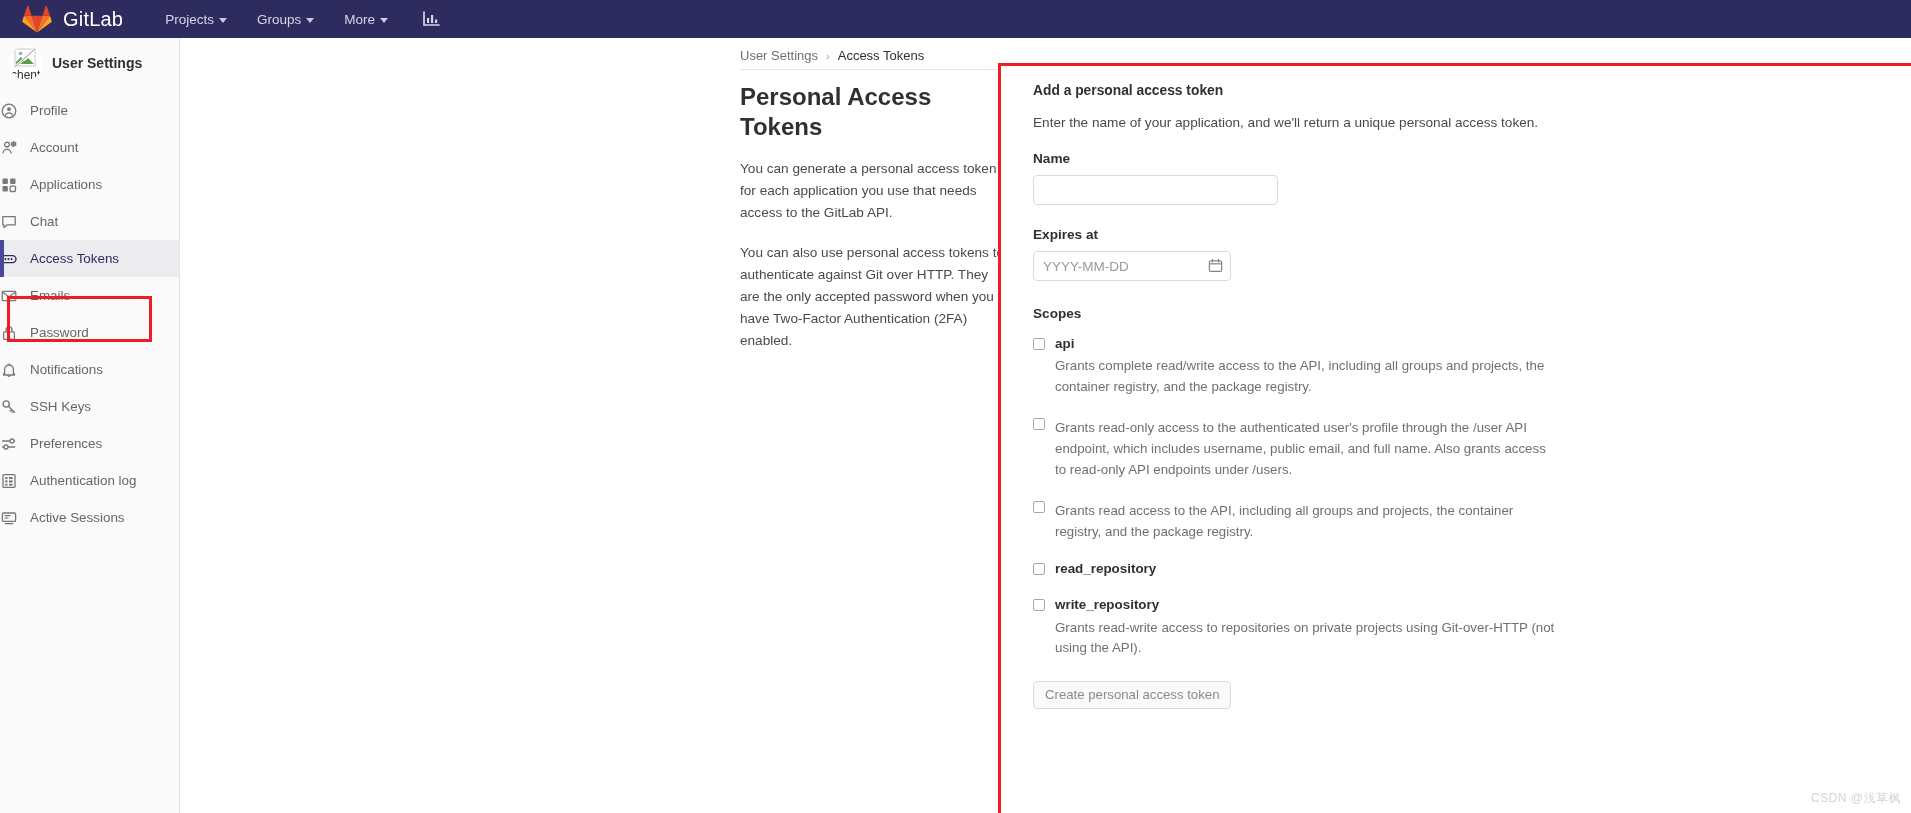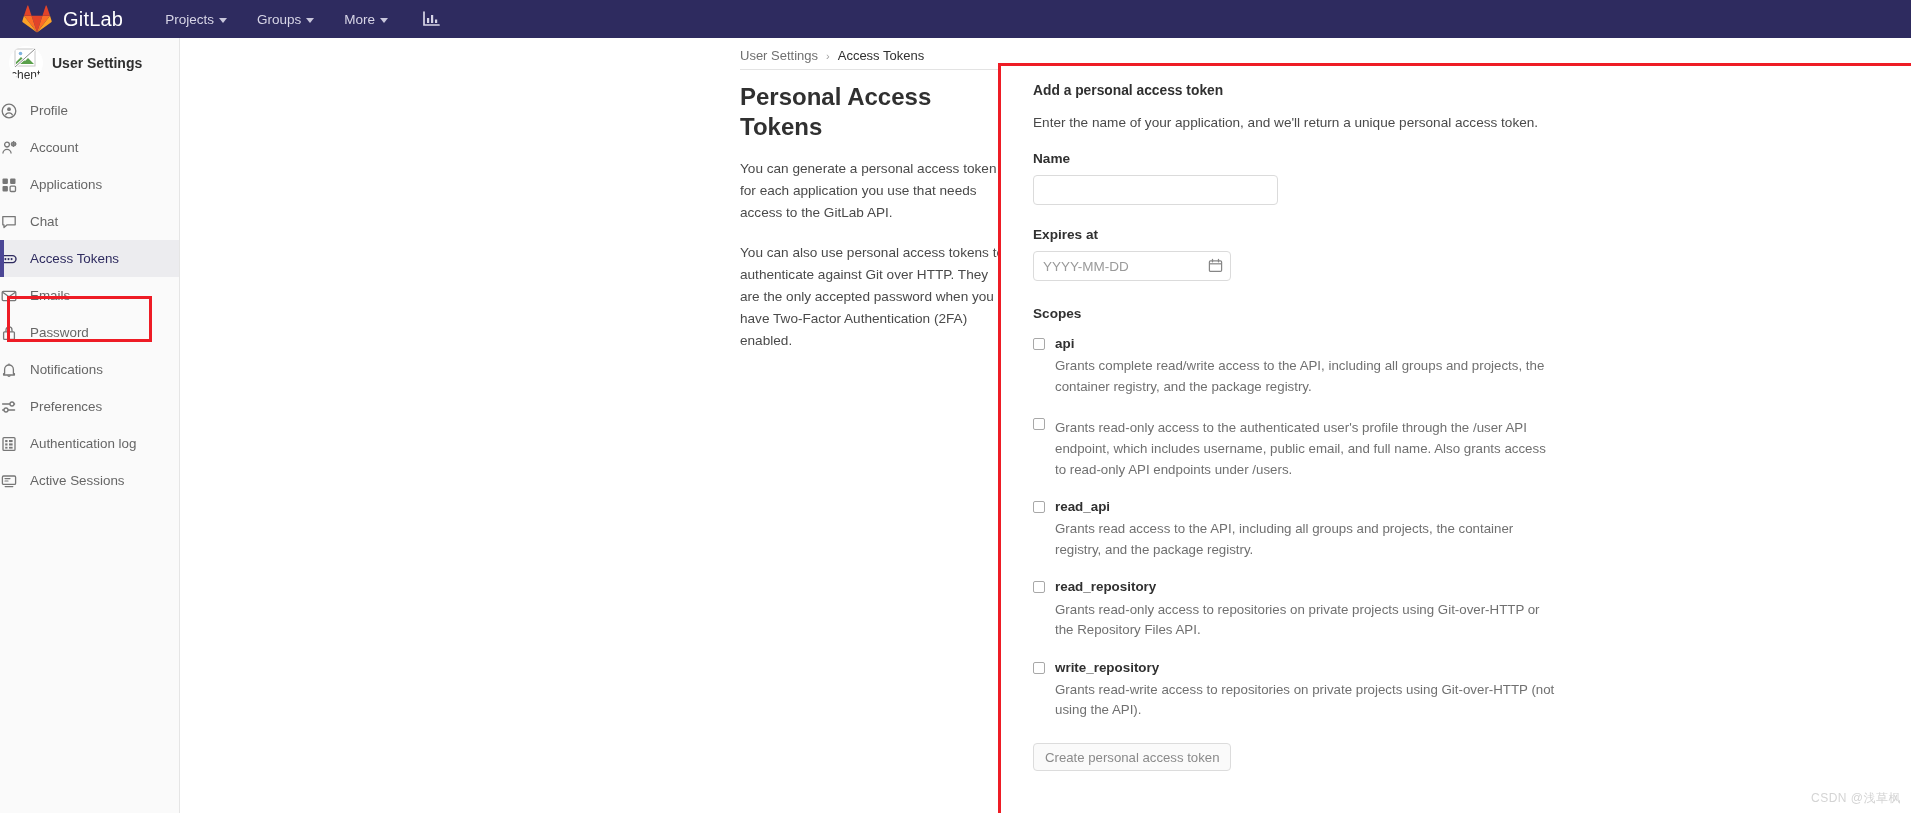--- a/index.html
+++ b/index.html
@@ -271,20 +271,29 @@
         <span class="ico">
           <svg width="16" height="16" viewBox="0 0 16 16">
               <path d="M3.6 11.6V7.4a4.4 4.4 0 018.8 0v4.2h1V13H2.6v-1.4z" fill="none" stroke="#777" stroke-width="1.3" stroke-linejoin="round"></path>
               <path d="M6.6 13.4a1.5 1.5 0 002.8 0" fill="none" stroke="#777" stroke-width="1.2"></path>
               <path d="M8 3V1.6" stroke="#777" stroke-width="1.2"></path>
             </svg>
         </span>
         <span class="lbl">Notifications</span>
       </div>
 
+      <div class="sb-item">
+        <span class="ico">
+          <svg width="16" height="16" viewBox="0 0 16 16">
+              <circle cx="5.2" cy="5" r="3.1" fill="none" stroke="#777" stroke-width="1.4"></circle>
+              <path d="m7.4 7.2 6 6M10.7 10.5l-1.5 1.5M12.2 12l-1.2 1.2" stroke="#777" stroke-width="1.4" fill="none" stroke-linecap="round"></path>
+            </svg>
+        </span>
+        <span class="lbl">SSH Keys</span>
+      </div>
 
 
       <div class="sb-item">
         <span class="ico">
           <svg width="16" height="16" viewBox="0 0 16 16">
               <path d="M1.6 5h12M1.6 11h12" stroke="#777" stroke-width="1.3" stroke-linecap="round"></path>
               <circle cx="11" cy="5" r="2" fill="#fafafa" stroke="#777" stroke-width="1.3"></circle>
               <circle cx="5" cy="11" r="2" fill="#fafafa" stroke="#777" stroke-width="1.3"></circle>
             </svg>
         </span>
@@ -370,30 +379,28 @@
       <div class="scope-row">
         <span class="cbx"></span>
         <div>
           <div class="scope-desc">Grants read-only access to the authenticated user's profile through the /user API endpoint, which includes username, public email, and full name. Also grants access to read-only API endpoints under /users.</div>
         </div>
       </div>
 
       <div class="scope-row">
         <span class="cbx"></span>
         <div>
-          <div class="scope-name">read_api</div>
           <div class="scope-desc">Grants read access to the API, including all groups and projects, the container registry, and the package registry.</div>
         </div>
       </div>
 
       <div class="scope-row">
         <span class="cbx"></span>
         <div>
           <div class="scope-name">read_repository</div>
-          <div class="scope-desc">Grants read-only access to repositories on private projects using Git-over-HTTP or the Repository Files API.</div>
         </div>
       </div>
 
       <div class="scope-row">
         <span class="cbx"></span>
         <div>
           <div class="scope-name">write_repository</div>
           <div class="scope-desc">Grants read-write access to repositories on private projects using Git-over-HTTP (not using the API).</div>
         </div>
       </div>

